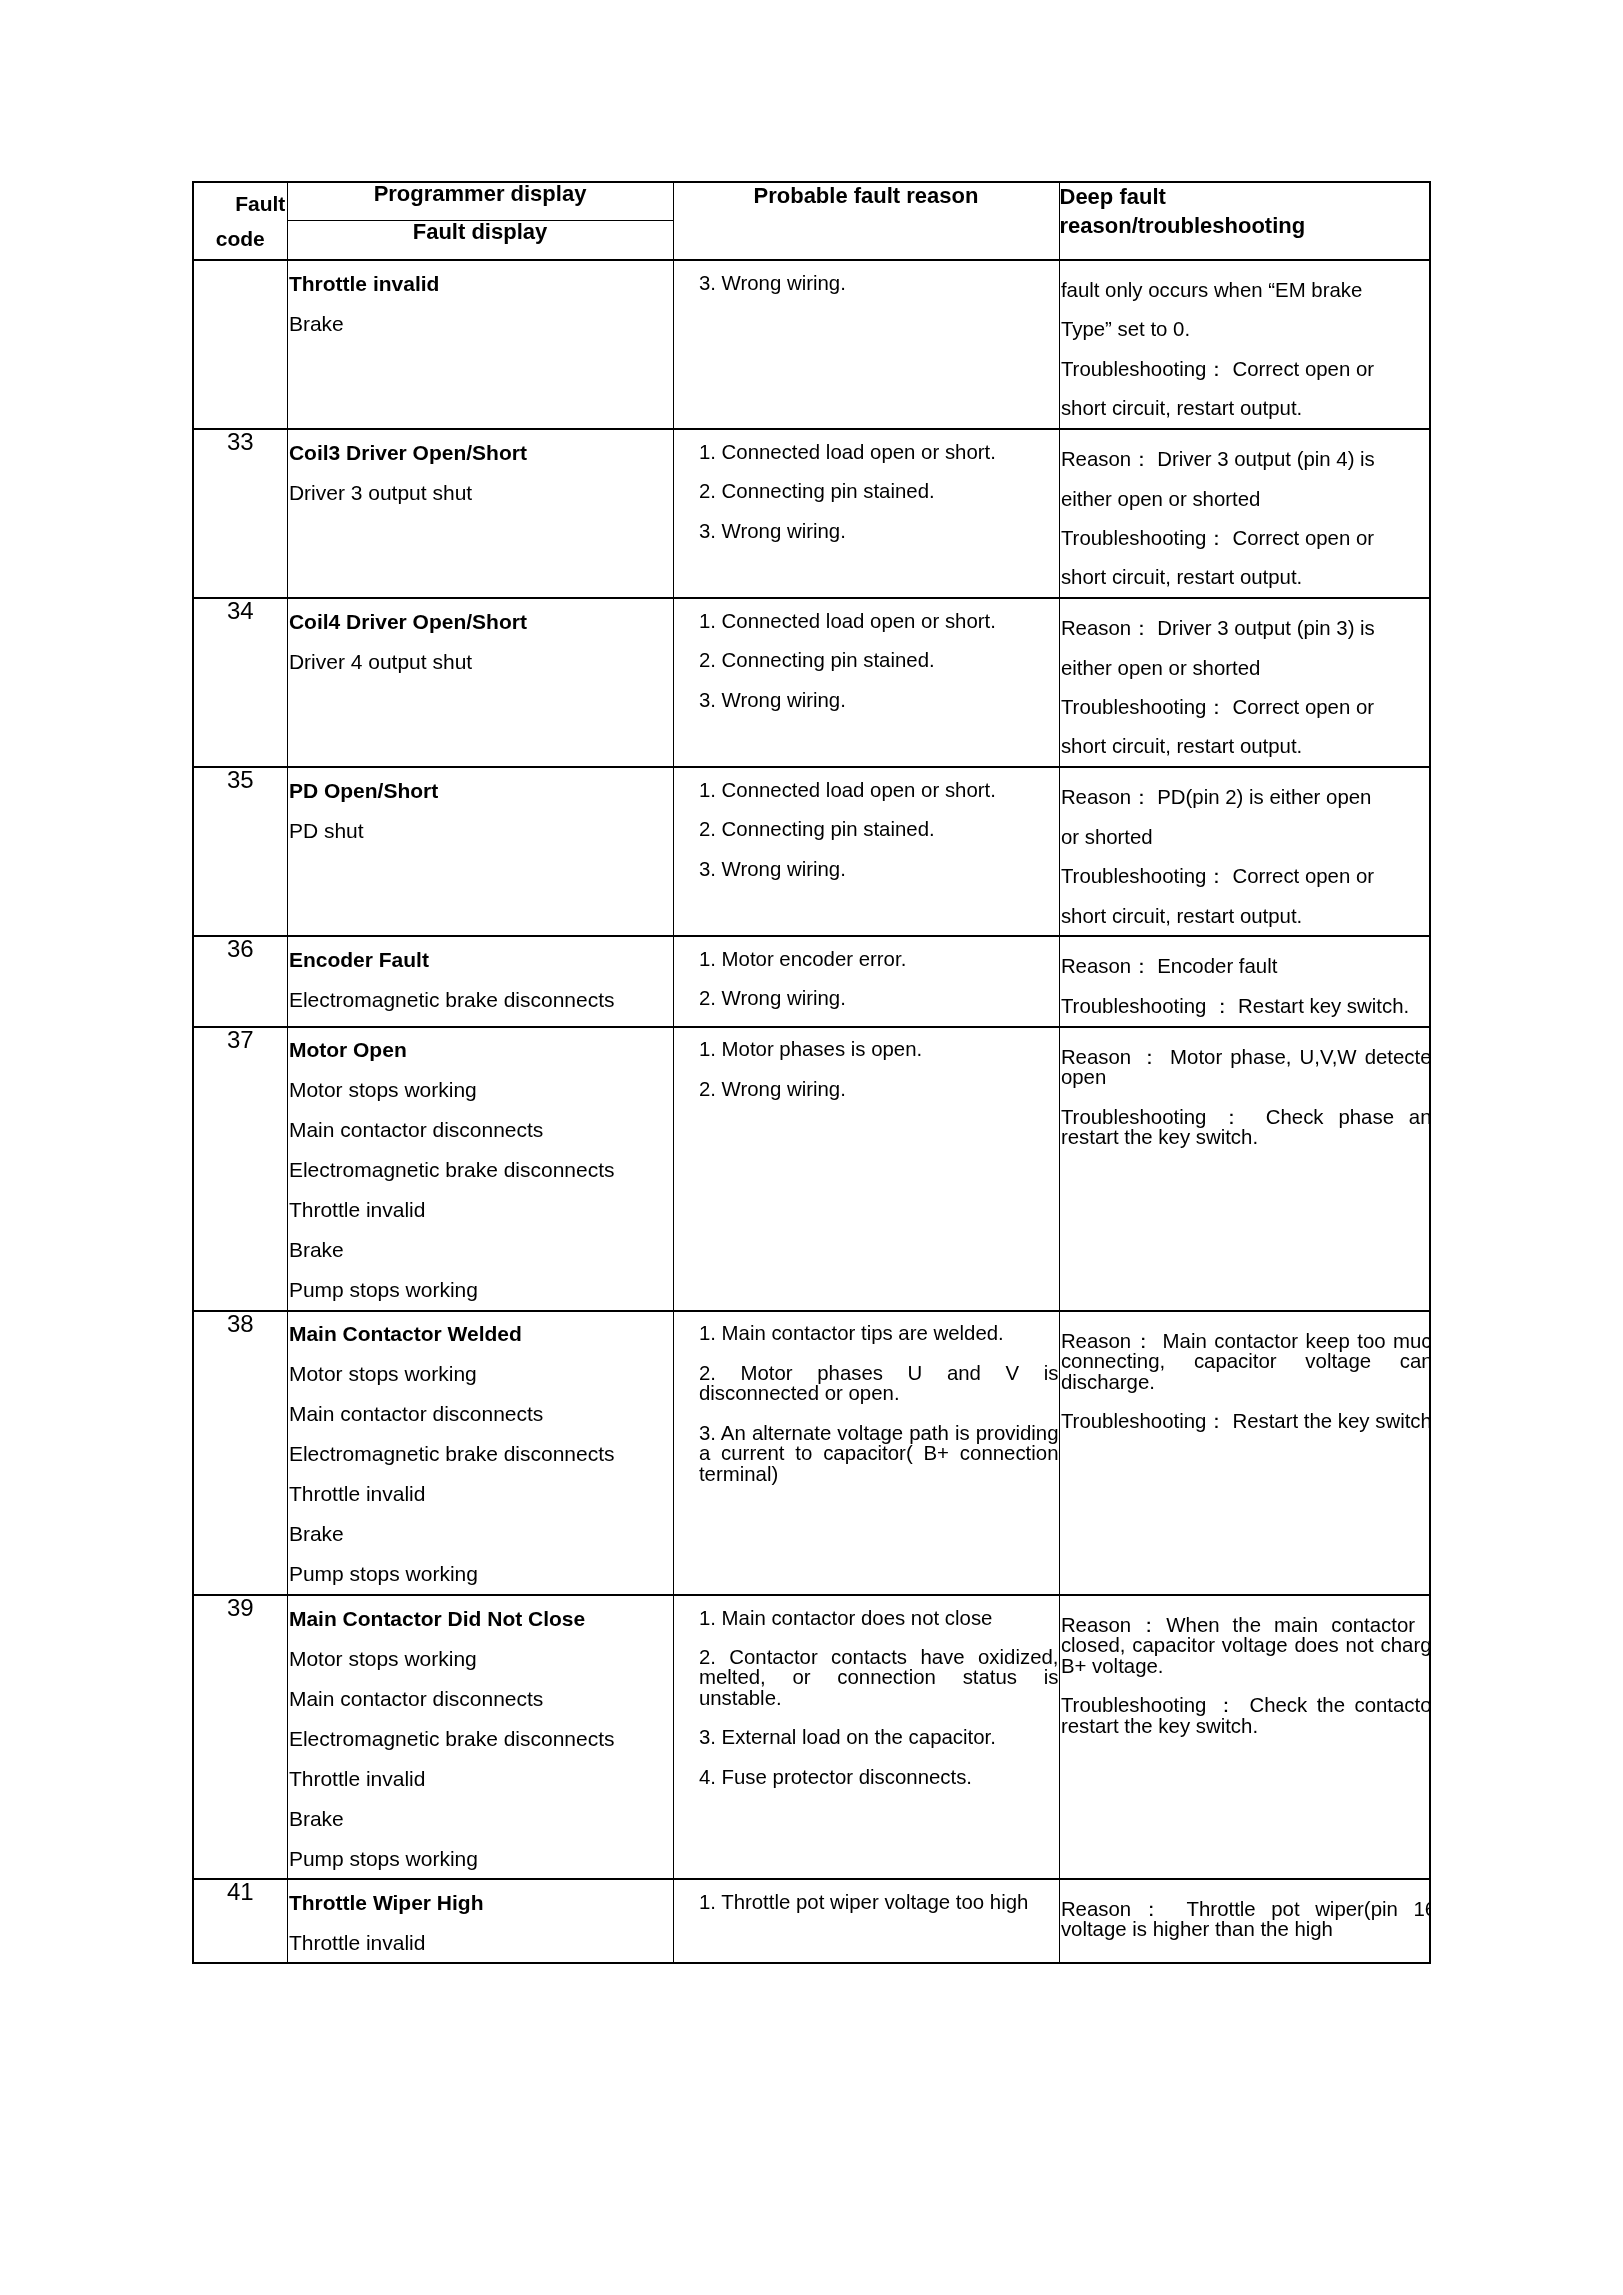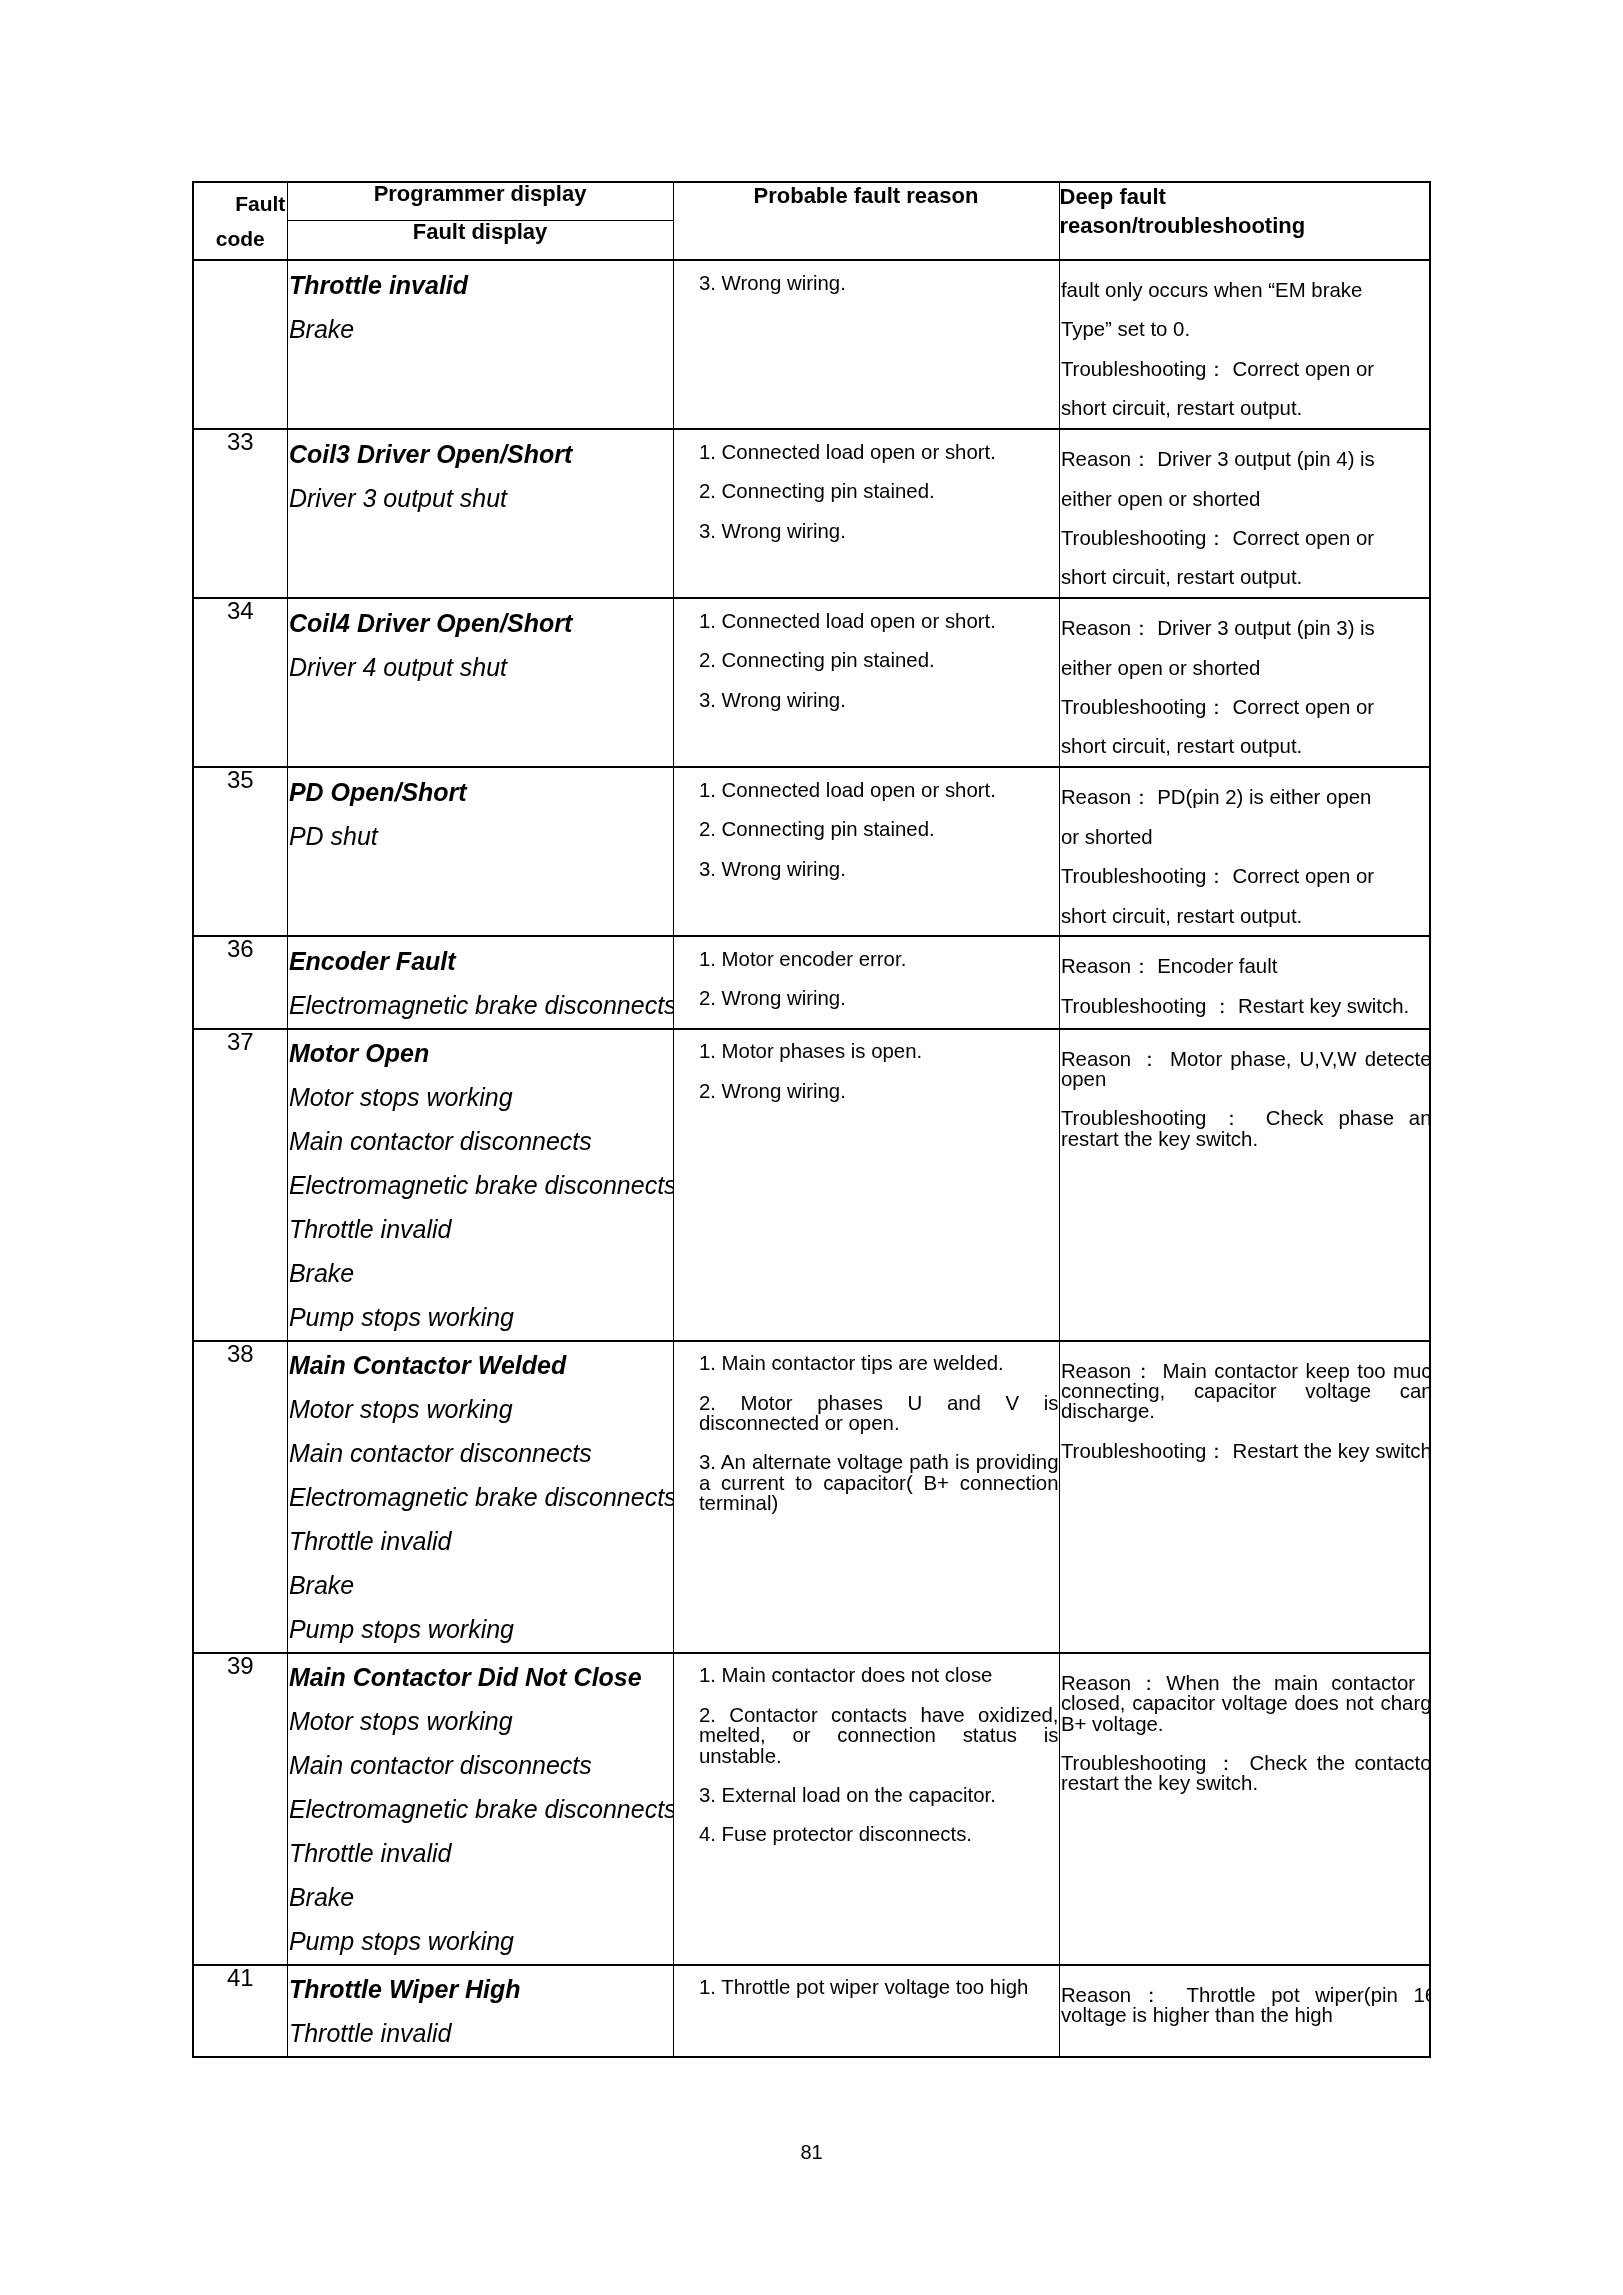--- a/index.html
+++ b/index.html
@@ -87,24 +87,23 @@
 
   
   .code-cell {
     text-align: center;
     font-size: 24px;
     line-height: 1.0;
     padding-top: 11.6px;
   }
 
   .txt-cell {
-    font-size: 25px;
-    line-height: 1.0;
-    padding: 0;
-    font-style: italic;
+    font-size: 21px;
+    line-height: 1.0;
+    padding: 0;
   }
   .txt-cell .line {
     padding: 9.5px 0 9.5px 1.4px;
     white-space: nowrap;
   }
   .txt-cell .line.bold { font-weight: bold; }
   .txt-cell .line.first { padding-top: 11.6px; }
 
   
   .para-cell {
@@ -363,16 +362,15 @@
           </td>
           <td class="deep-cell">
             <div class="dwrap">
               <div class="para first just">Reason： Throttle pot wiper(pin 16) voltage is higher than the high</div>
             </div>
           </td>
         </tr>
       </tbody>
   </table>
 
-  <div class="page-number">81</div>
 
 </div>
 
 
 </body></html>

